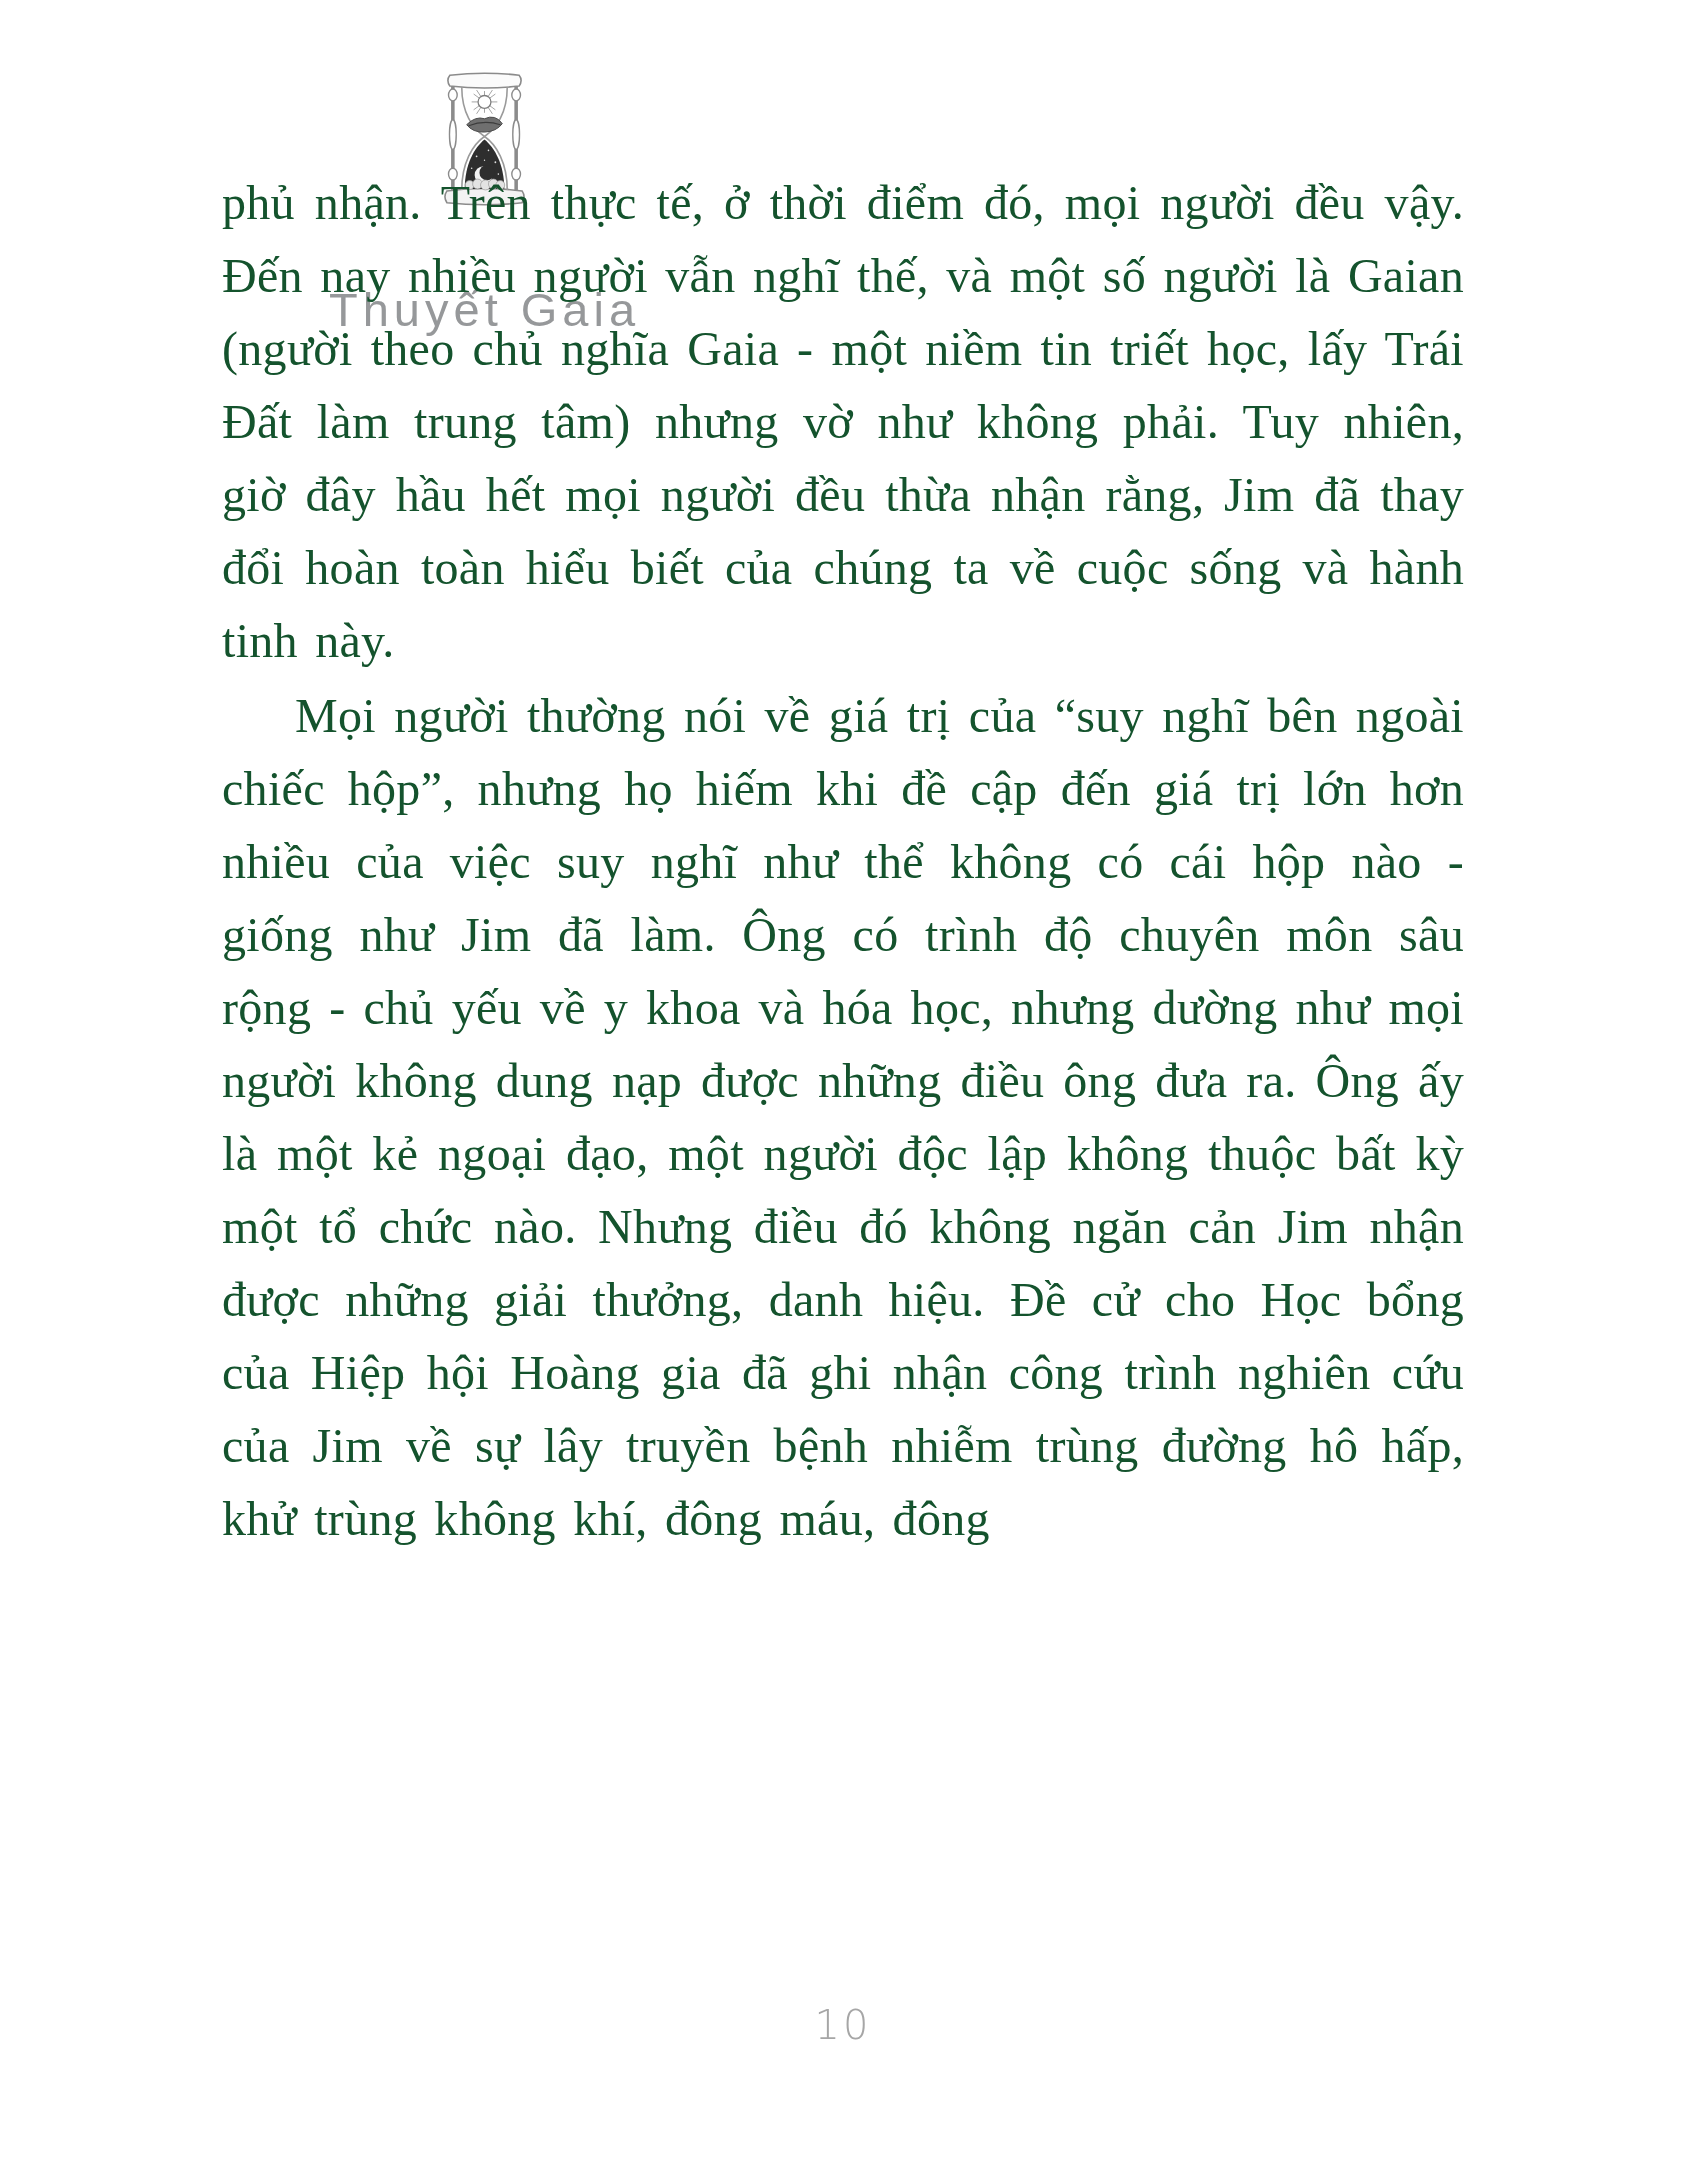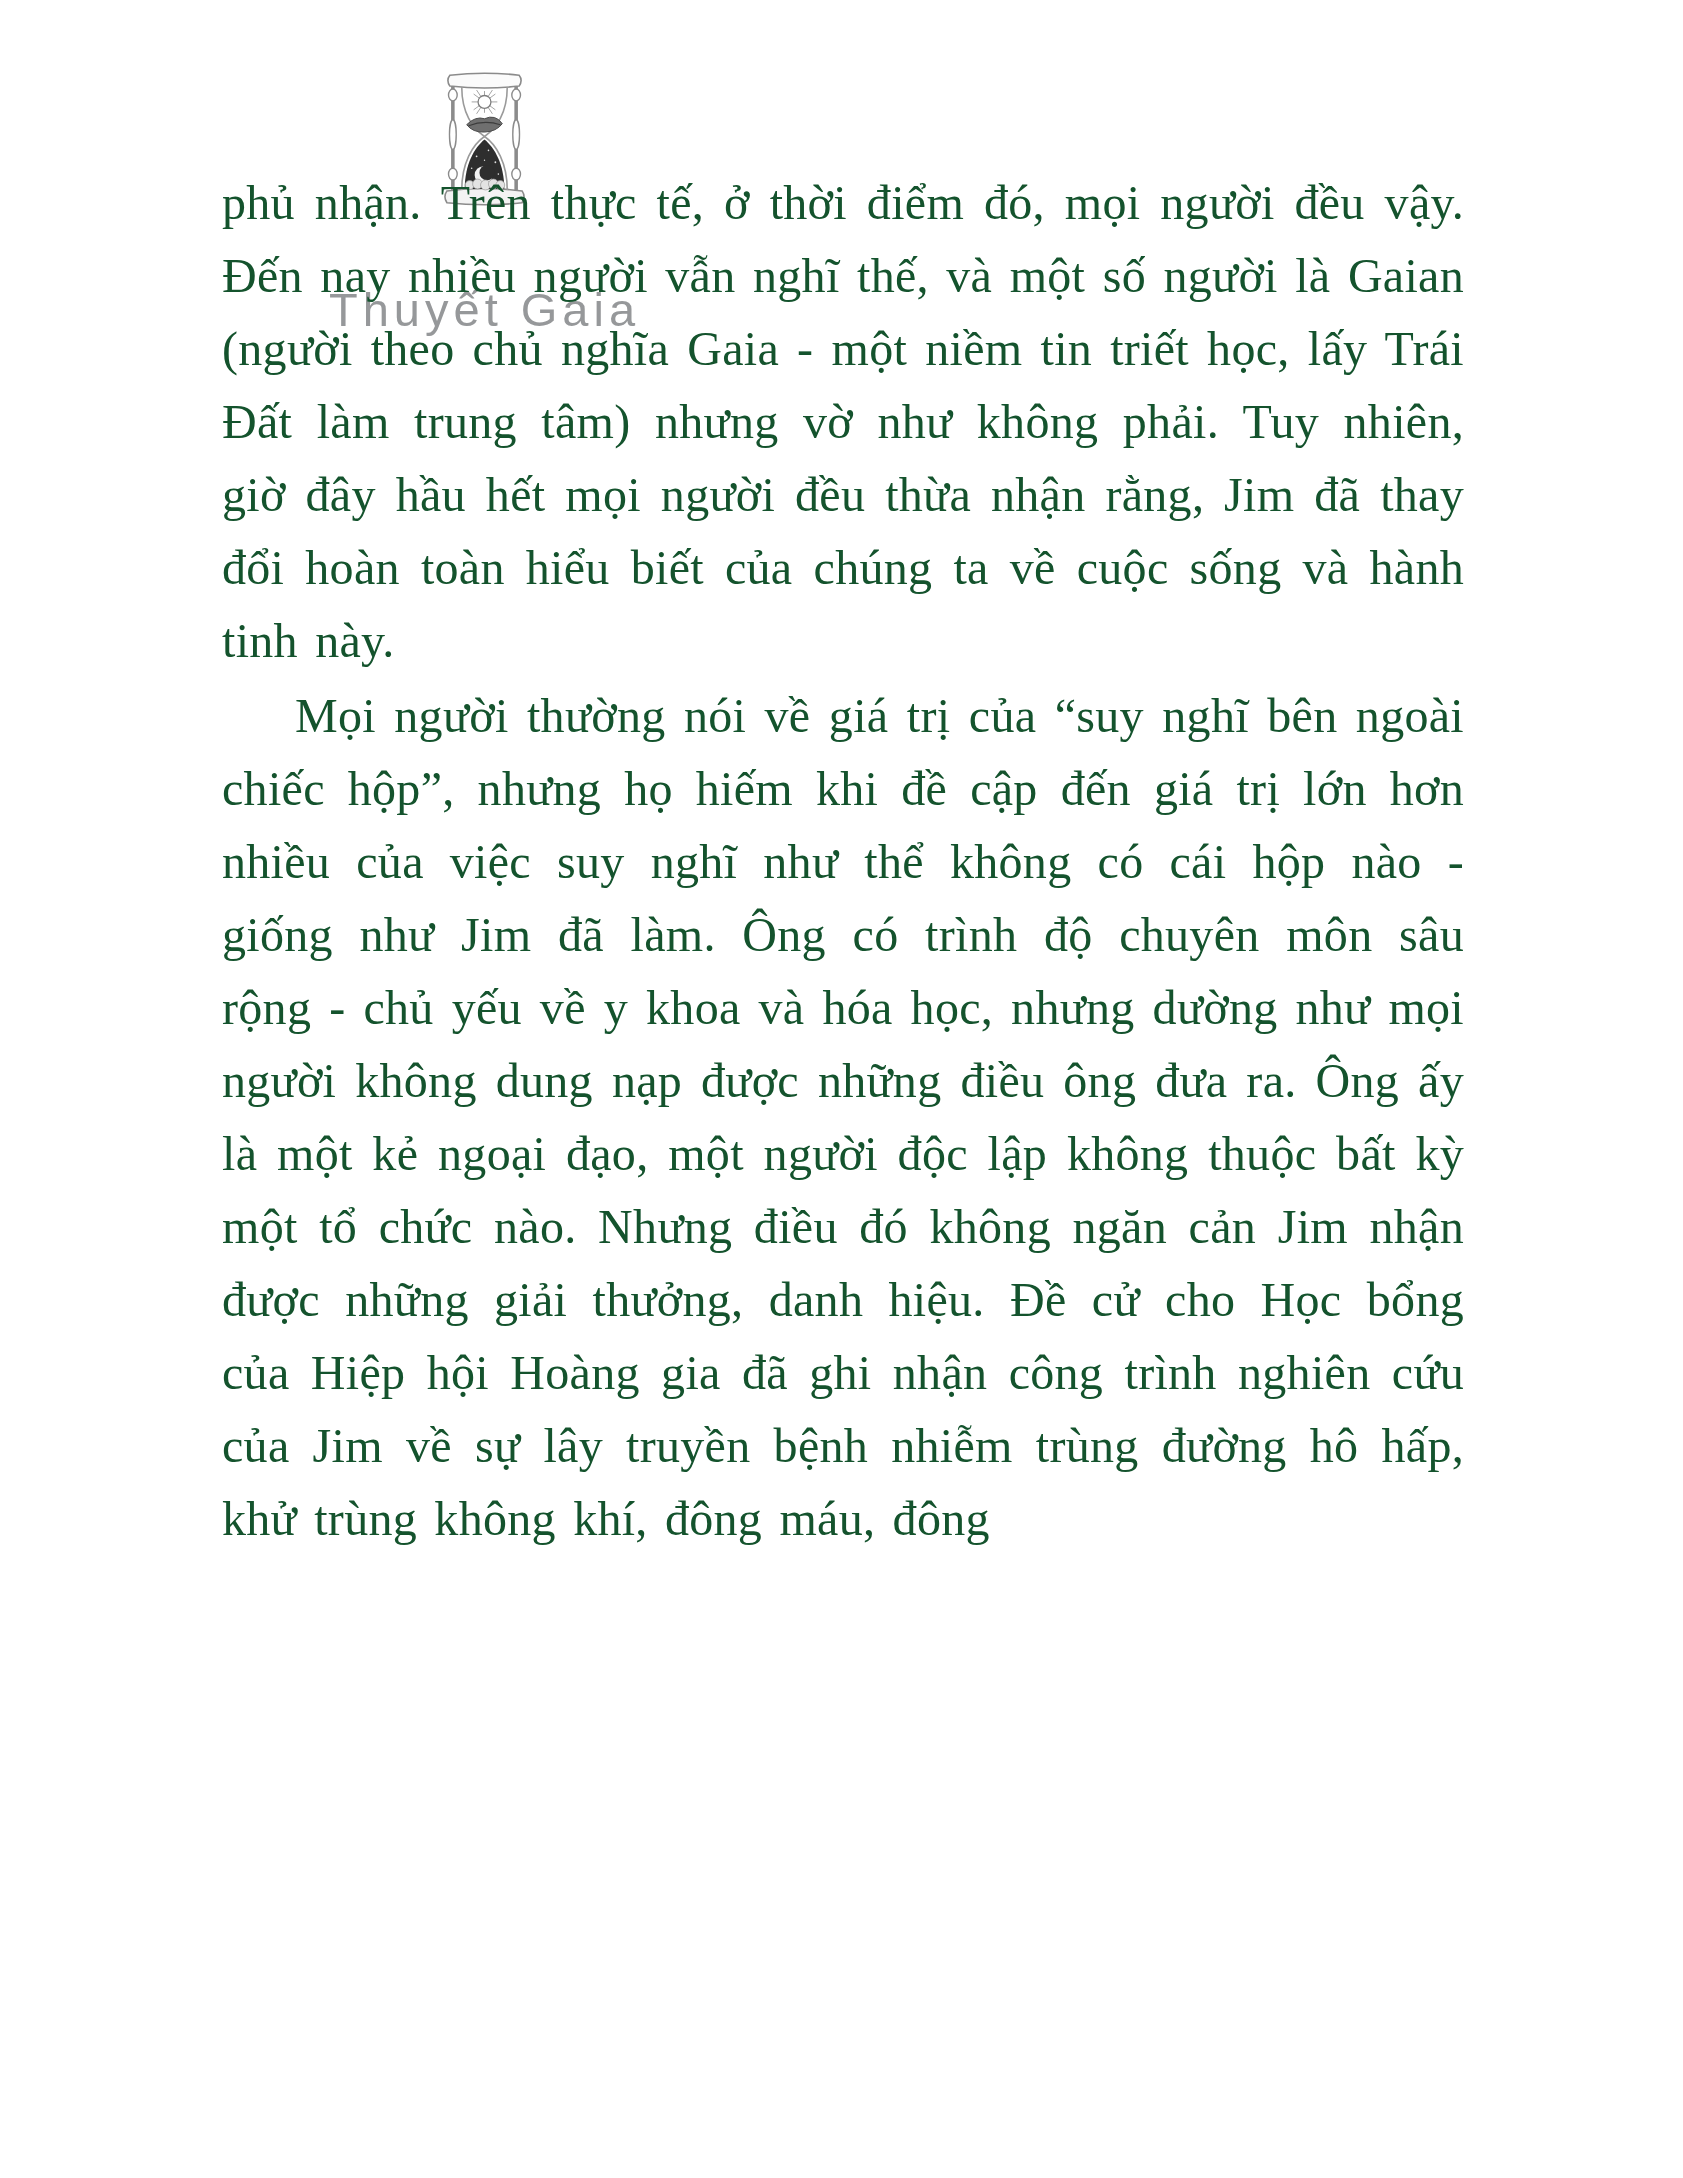--- a/index.html
+++ b/index.html
@@ -114,15 +114,16 @@
       </svg>
     </div>
     <div class="book-title">Thuyết Gaia</div>
   </div>
 
   <div class="body-text">
     <p>phủ nhận. Trên thực tế, ở thời điểm đó, mọi người đều vậy. Đến nay nhiều người vẫn nghĩ thế, và một số người là Gaian (người theo chủ nghĩa Gaia - một niềm tin triết học, lấy Trái Đất làm trung tâm) nhưng vờ như không phải. Tuy nhiên, giờ đây hầu hết mọi người đều thừa nhận rằng, Jim đã thay đổi hoàn toàn hiểu biết của chúng ta về cuộc sống và hành tinh này.</p>
     <p class="indent">Mọi người thường nói về giá trị của “suy nghĩ bên ngoài chiếc hộp”, nhưng họ hiếm khi đề cập đến giá trị lớn hơn nhiều của việc suy nghĩ như thể không có cái hộp nào - giống như Jim đã làm. Ông có trình độ chuyên môn sâu rộng - chủ yếu về y khoa và hóa học, nhưng dường như mọi người không dung nạp được những điều ông đưa ra. Ông ấy là một kẻ ngoại đạo, một người độc lập không thuộc bất kỳ một tổ chức nào. Nhưng điều đó không ngăn cản Jim nhận được những giải thưởng, danh hiệu. Đề cử cho Học bổng của Hiệp hội Hoàng gia đã ghi nhận công trình nghiên cứu của Jim về sự lây truyền bệnh nhiễm trùng đường hô hấp, khử trùng không khí, đông máu, đông</p>
   </div>
 
+  <div class="page-number">10</div>
 
 </div>
 
 
 </body></html>

